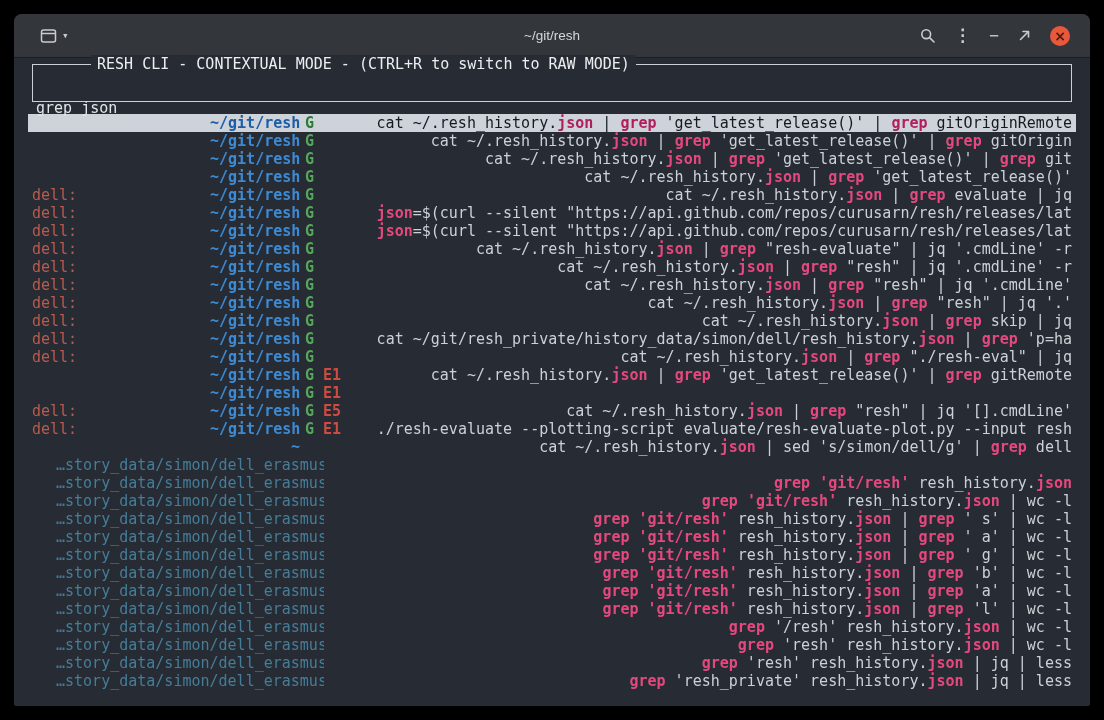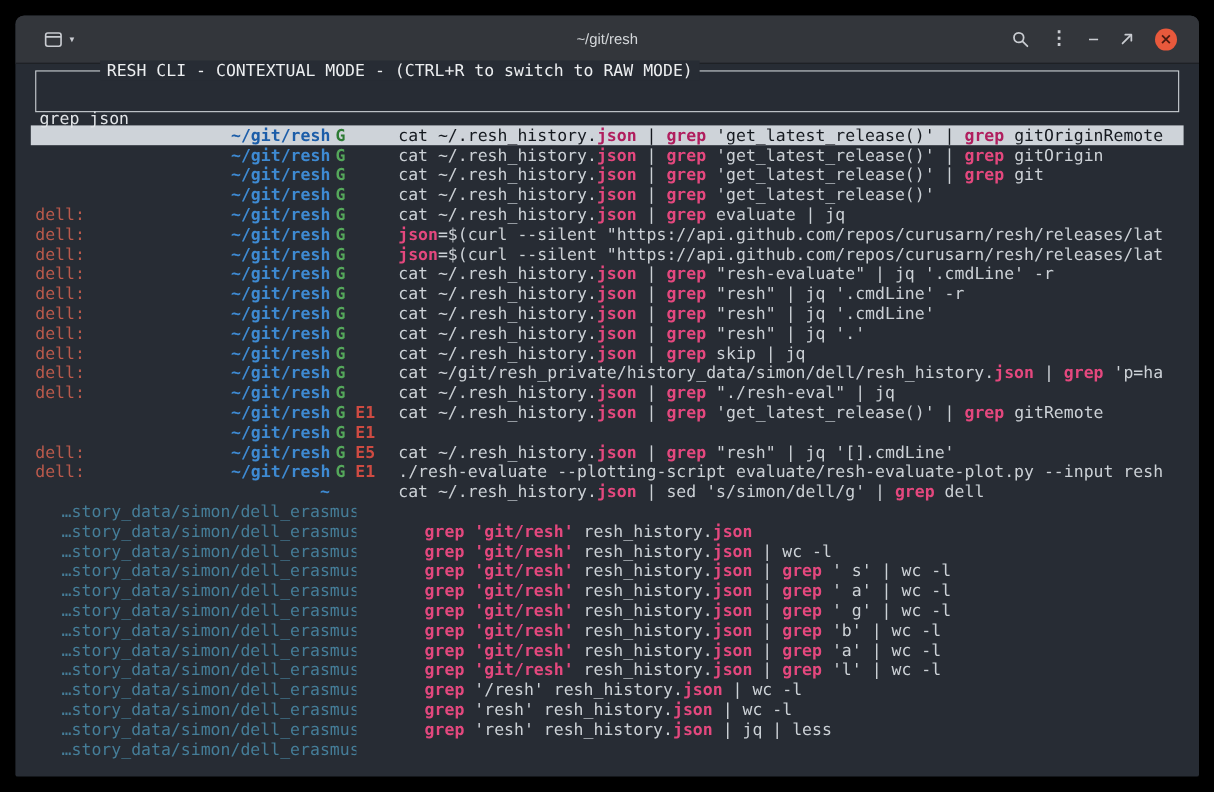--- a/index.html
+++ b/index.html
@@ -58,21 +58,21 @@
     display:flex;height:18px;white-space:pre;overflow:hidden;
     padding:0 4px;margin:0 -4px;
   }
   .row.sel{background:var(--selected-bg,#ced3d9);}
   .c-host{width:178px;flex:none;color:var(--host,#bb5a4c);overflow:hidden;}
   .c-dir{width:90px;flex:none;text-align:right;color:var(--dir,#3e8ad2);font-weight:bold;overflow:hidden;}
   .c-path{width:268px;flex:none;text-align:right;color:var(--path,#457d98);overflow:hidden;margin-left:24px;}
   .c-flags{width:62px;flex:none;padding-left:5px;box-sizing:border-box;font-weight:bold;overflow:hidden;}
   .fg{color:var(--flag-ok,#55a85b);}
   .fe{color:var(--flag-err,#cf4b42);}
-  .c-cmd{flex:1;overflow:hidden;}
+  .c-cmd{flex:1;overflow:hidden;text-align:right;}
   .seg-p{color:var(--command,#ccd1d6);}
   .seg-m{color:var(--match,#e4487e);font-weight:bold;}
   
   .row.sel .seg-p{color:var(--selected-text,#15191f);}
   .row.sel .seg-m{color:#b01e5e;}
   .row.sel .c-dir{color:#1c5da8;}
   .row.sel .fg{color:#2c7a33;}
   .row.sel .c-host{color:#8c3d32;}
 </style>
 </head>
@@ -154,17 +154,17 @@
         <div class="row"><span class="c-path">…story_data/simon/dell_erasmus</span><span class="c-flags"></span><span class="c-cmd"><span class="seg-m">grep</span><span class="seg-p"> </span><span class="seg-m">'git/resh'</span><span class="seg-p"> resh_history.</span><span class="seg-m">json</span><span class="seg-p"> | wc -l</span></span></div>
         <div class="row"><span class="c-path">…story_data/simon/dell_erasmus</span><span class="c-flags"></span><span class="c-cmd"><span class="seg-m">grep</span><span class="seg-p"> </span><span class="seg-m">'git/resh'</span><span class="seg-p"> resh_history.</span><span class="seg-m">json</span><span class="seg-p"> | </span><span class="seg-m">grep</span><span class="seg-p"> ' s' | wc -l</span></span></div>
         <div class="row"><span class="c-path">…story_data/simon/dell_erasmus</span><span class="c-flags"></span><span class="c-cmd"><span class="seg-m">grep</span><span class="seg-p"> </span><span class="seg-m">'git/resh'</span><span class="seg-p"> resh_history.</span><span class="seg-m">json</span><span class="seg-p"> | </span><span class="seg-m">grep</span><span class="seg-p"> ' a' | wc -l</span></span></div>
         <div class="row"><span class="c-path">…story_data/simon/dell_erasmus</span><span class="c-flags"></span><span class="c-cmd"><span class="seg-m">grep</span><span class="seg-p"> </span><span class="seg-m">'git/resh'</span><span class="seg-p"> resh_history.</span><span class="seg-m">json</span><span class="seg-p"> | </span><span class="seg-m">grep</span><span class="seg-p"> ' g' | wc -l</span></span></div>
         <div class="row"><span class="c-path">…story_data/simon/dell_erasmus</span><span class="c-flags"></span><span class="c-cmd"><span class="seg-m">grep</span><span class="seg-p"> </span><span class="seg-m">'git/resh'</span><span class="seg-p"> resh_history.</span><span class="seg-m">json</span><span class="seg-p"> | </span><span class="seg-m">grep</span><span class="seg-p"> 'b' | wc -l</span></span></div>
         <div class="row"><span class="c-path">…story_data/simon/dell_erasmus</span><span class="c-flags"></span><span class="c-cmd"><span class="seg-m">grep</span><span class="seg-p"> </span><span class="seg-m">'git/resh'</span><span class="seg-p"> resh_history.</span><span class="seg-m">json</span><span class="seg-p"> | </span><span class="seg-m">grep</span><span class="seg-p"> 'a' | wc -l</span></span></div>
         <div class="row"><span class="c-path">…story_data/simon/dell_erasmus</span><span class="c-flags"></span><span class="c-cmd"><span class="seg-m">grep</span><span class="seg-p"> </span><span class="seg-m">'git/resh'</span><span class="seg-p"> resh_history.</span><span class="seg-m">json</span><span class="seg-p"> | </span><span class="seg-m">grep</span><span class="seg-p"> 'l' | wc -l</span></span></div>
         <div class="row"><span class="c-path">…story_data/simon/dell_erasmus</span><span class="c-flags"></span><span class="c-cmd"><span class="seg-m">grep</span><span class="seg-p"> '/resh' resh_history.</span><span class="seg-m">json</span><span class="seg-p"> | wc -l</span></span></div>
         <div class="row"><span class="c-path">…story_data/simon/dell_erasmus</span><span class="c-flags"></span><span class="c-cmd"><span class="seg-m">grep</span><span class="seg-p"> 'resh' resh_history.</span><span class="seg-m">json</span><span class="seg-p"> | wc -l</span></span></div>
         <div class="row"><span class="c-path">…story_data/simon/dell_erasmus</span><span class="c-flags"></span><span class="c-cmd"><span class="seg-m">grep</span><span class="seg-p"> 'resh' resh_history.</span><span class="seg-m">json</span><span class="seg-p"> | jq | less</span></span></div>
-        <div class="row"><span class="c-path">…story_data/simon/dell_erasmus</span><span class="c-flags"></span></div>
+        <div class="row"><span class="c-path">…story_data/simon/dell_erasmus</span><span class="c-flags"></span><span class="c-cmd"><span class="seg-m">grep</span><span class="seg-p"> 'resh_private' resh_history.</span><span class="seg-m">json</span><span class="seg-p"> | jq | less</span></span></div>
       </div>
   </div>
 
 </div>
 
 </body></html>

